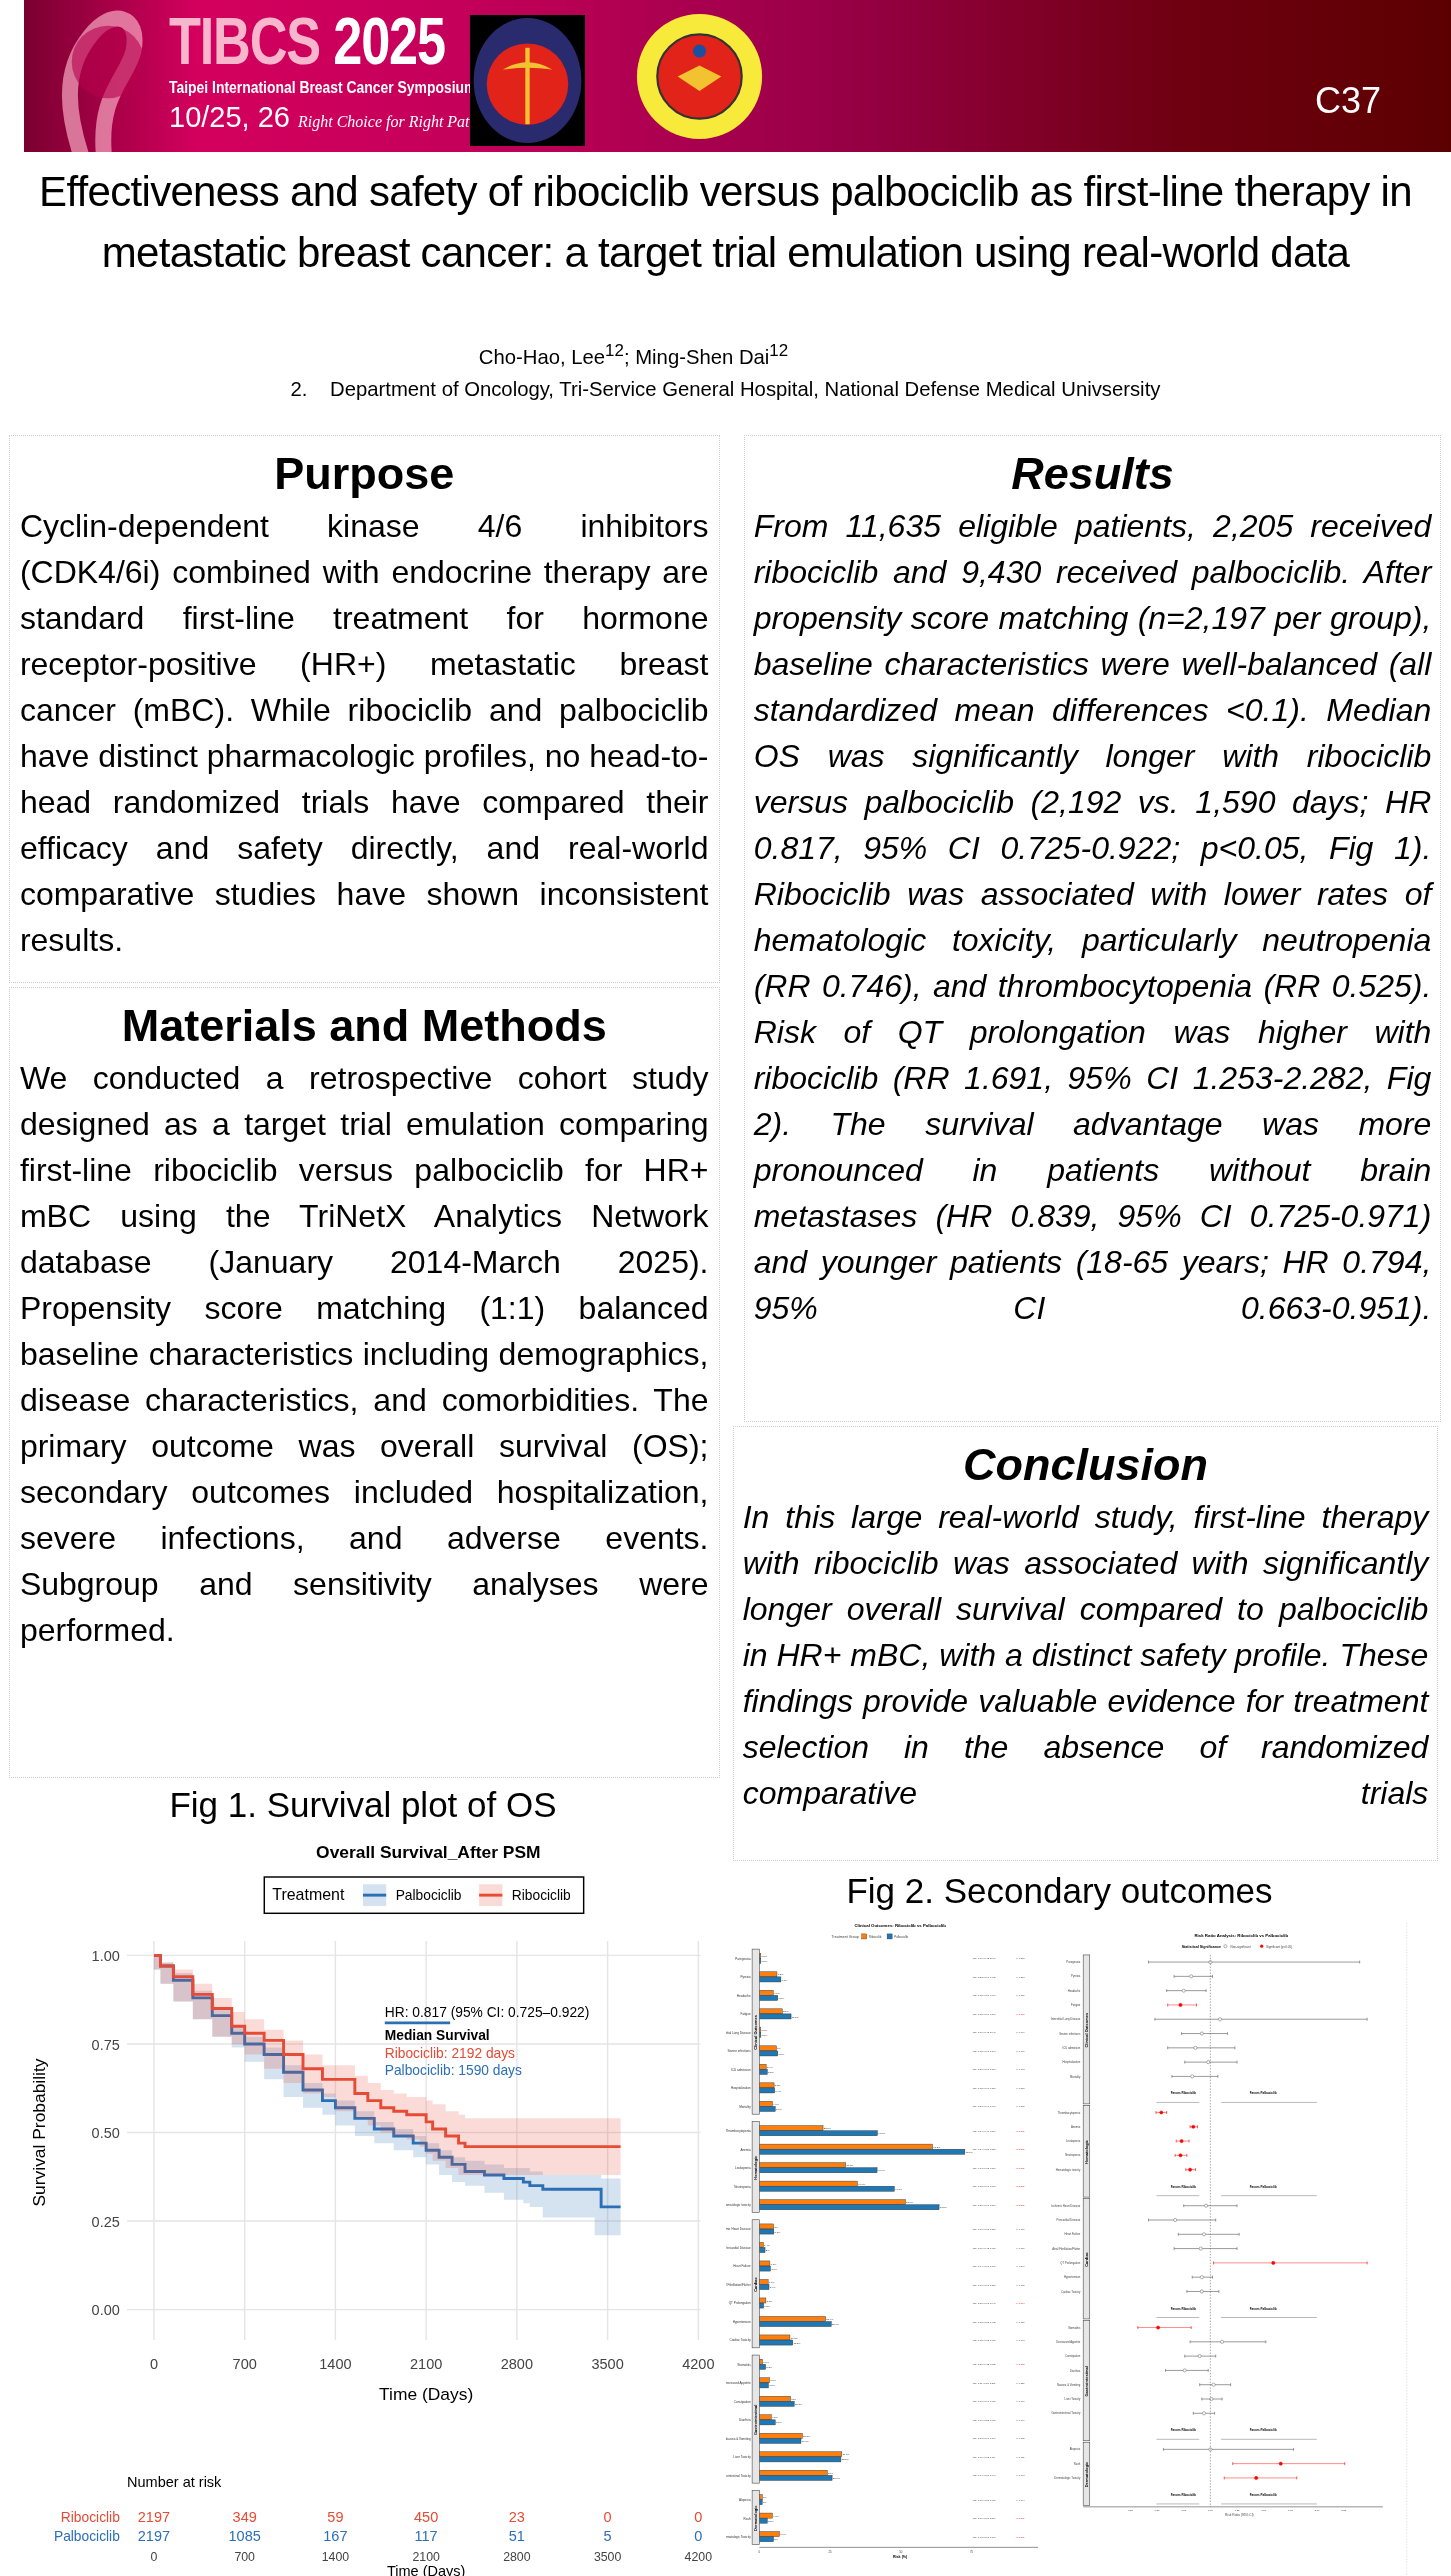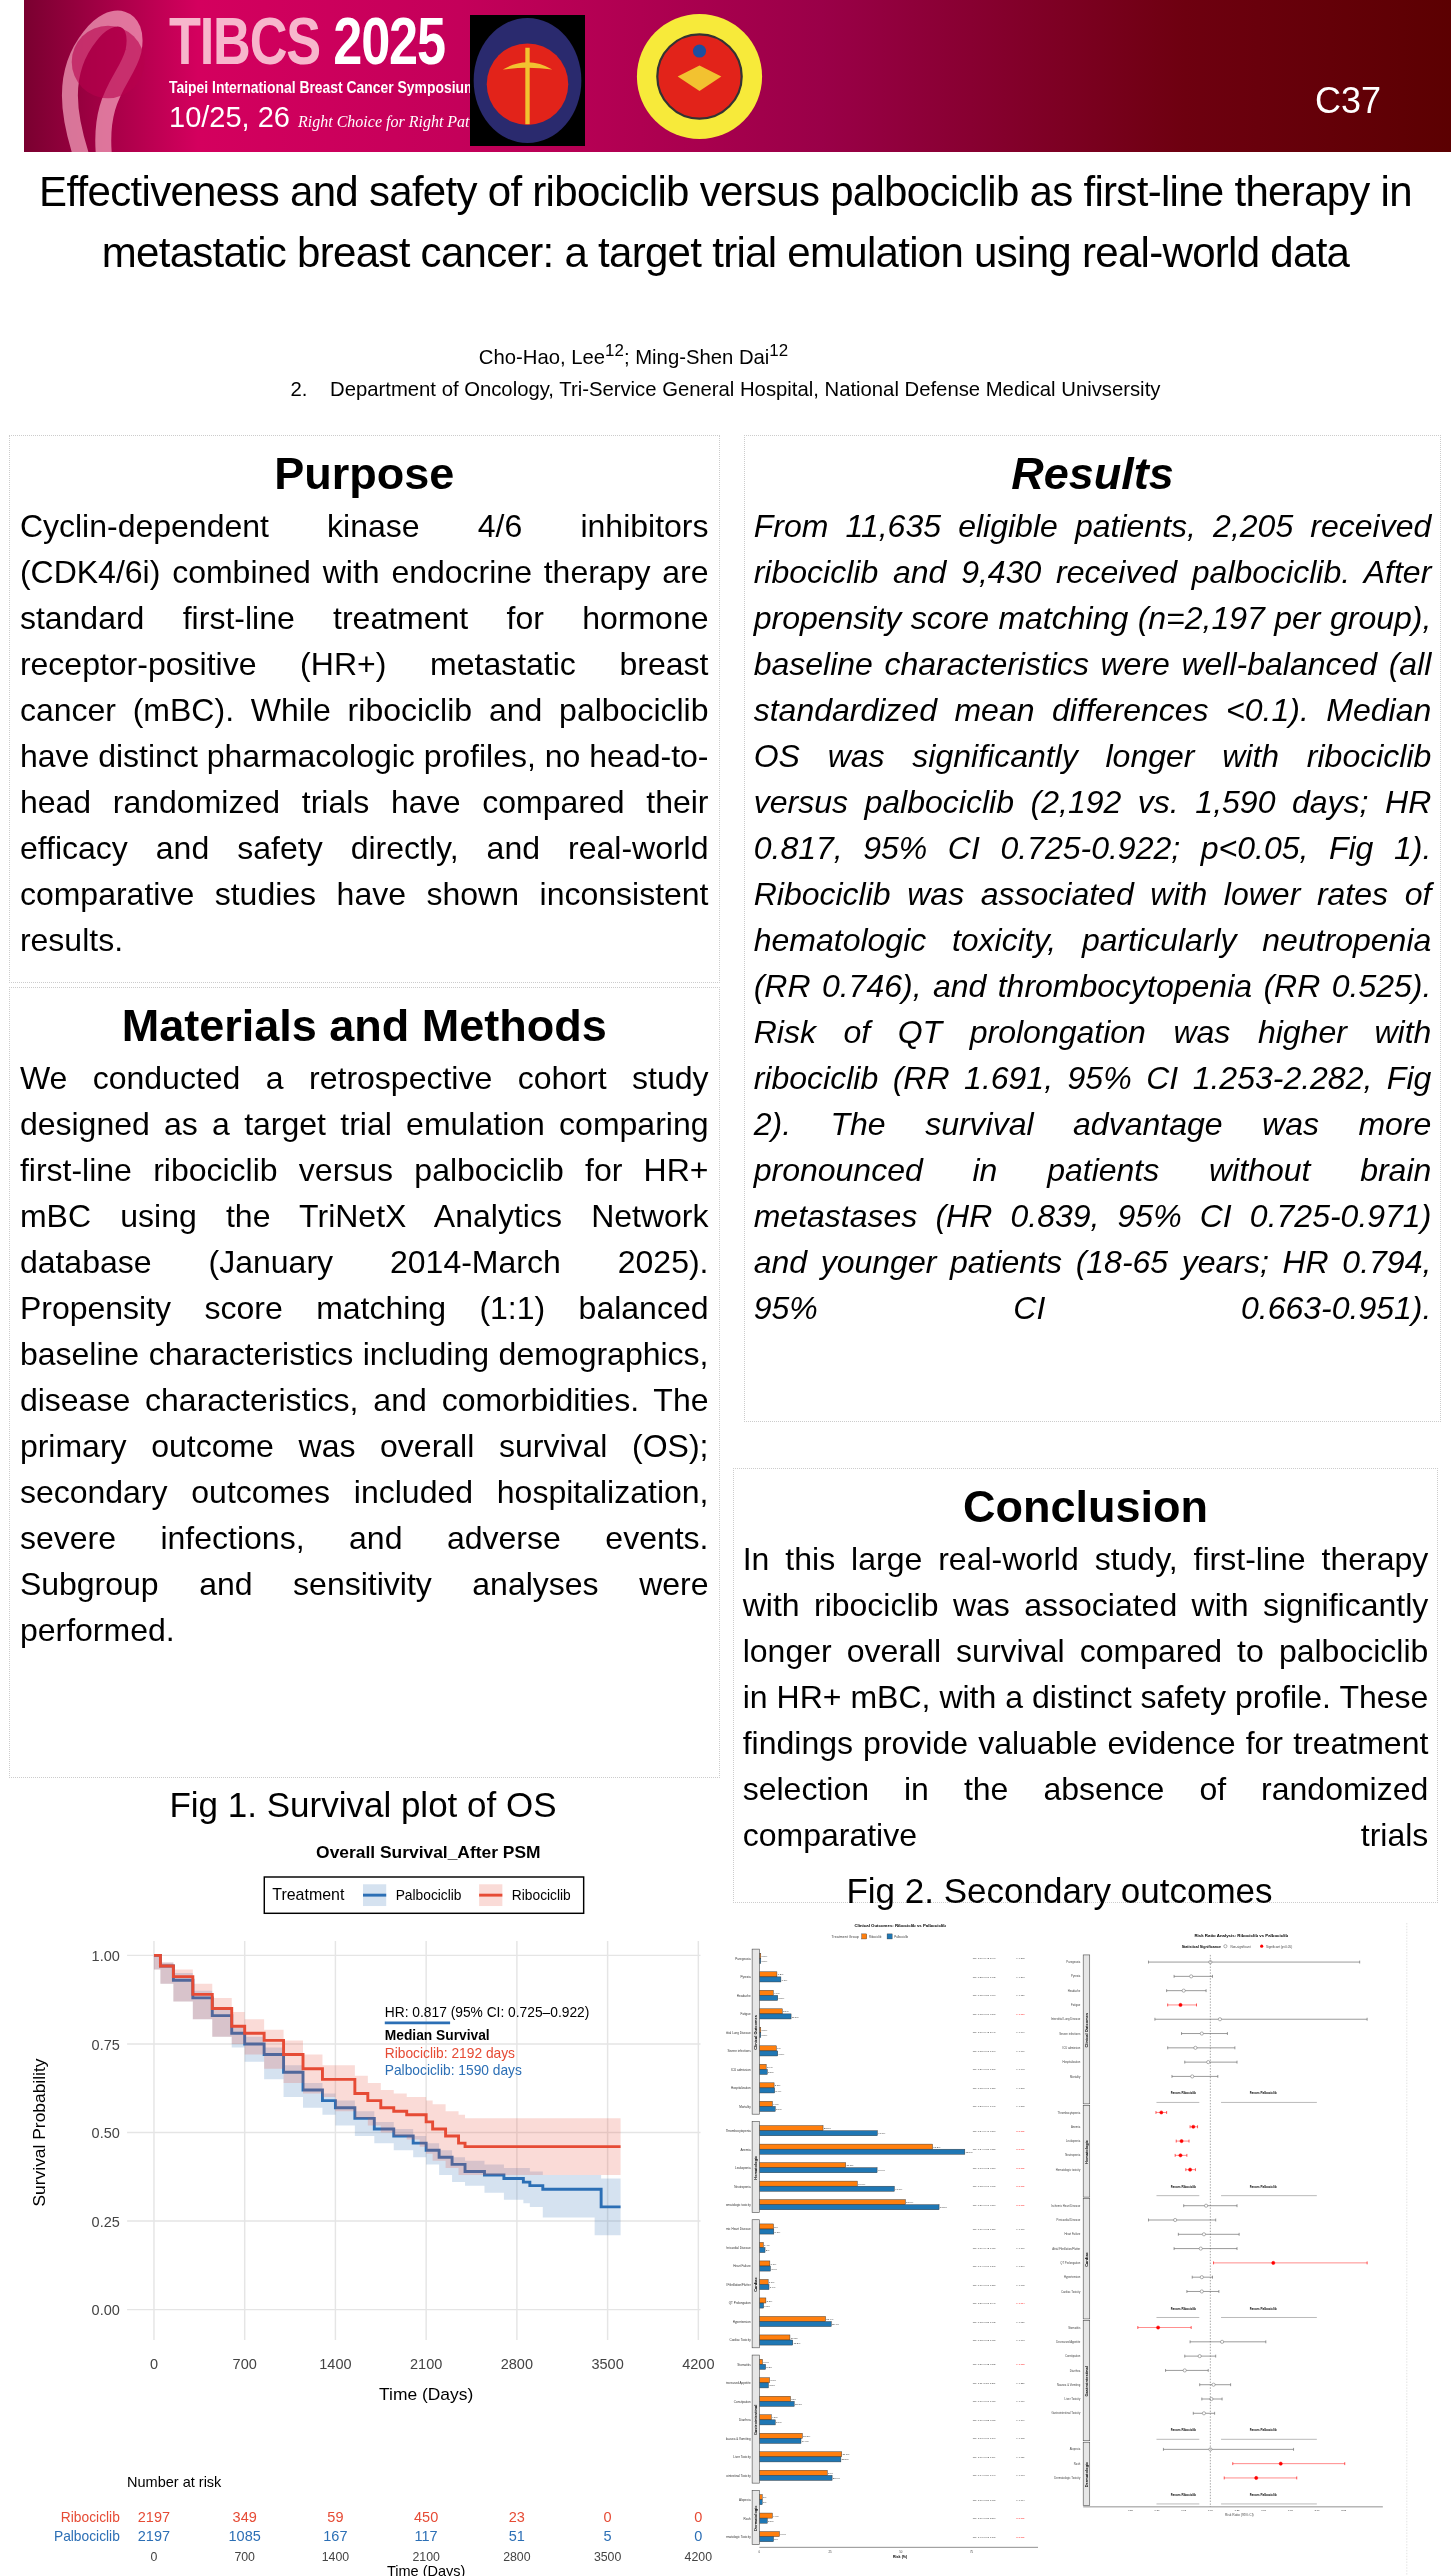--- a/index.html
+++ b/index.html
@@ -21,21 +21,21 @@
   .authors { position: absolute; left: 0; top: 341px; width: 1267px; text-align: center; font-size: 20.3px; }
   .affils { position: absolute; left: 0; top: 376px; width: 1451px; font-size: 20.3px; line-height: 27.6px; }
   .affils div { text-align: center; }
 
   .panel { position: absolute; border: 0.7px dotted #ccc; box-sizing: border-box; }
   .panel h2 { margin: 0; text-align: center; font-size: 45px; font-weight: 700; line-height: 58px; }
   .panel p { margin: 0; text-align: justify; text-align-last: justify; font-size: 32px; line-height: 46px; padding: 0 0 0 0; }
   #purpose { left: 8.7px; top: 435px; width: 711px; height: 548px; padding: 8.7px 10.2px; }
   #methods { left: 8.7px; top: 987px; width: 711px; height: 791px; padding: 8.7px 10.2px; }
   #results { left: 744px; top: 435px; width: 697px; height: 987px; padding: 8.7px 8.7px; font-style: italic; }
-  #conclusion { left: 733px; top: 1468px; width: 705px; height: 435px; padding: 8.7px 8.7px; }
+  #conclusion { left: 733px; top: 1426px; width: 705px; height: 435px; padding: 8.7px 8.7px; font-style: italic; }
 
   .fig-title { position: absolute; font-size: 35px; text-align: center; }
   #fig1-title { left: 0; top: 1785px; width: 726px; }
   #fig2-title { left: 740px; top: 1871px; width: 639px; }
 
   svg text { font-family: "Liberation Sans", sans-serif; }
 </style>
 </head>
 <body>
 

